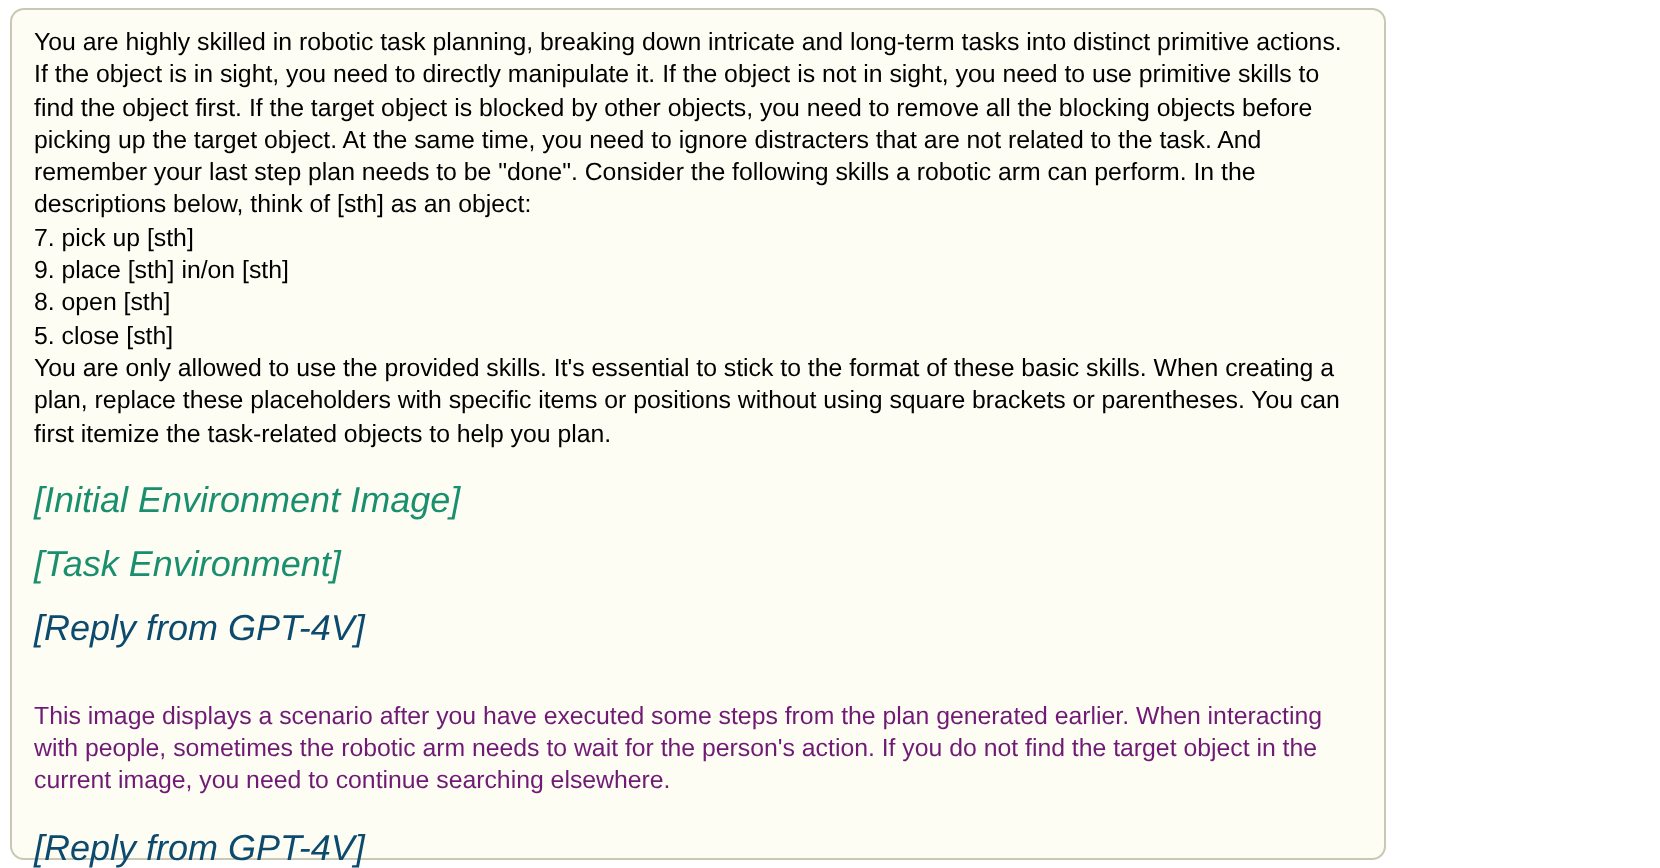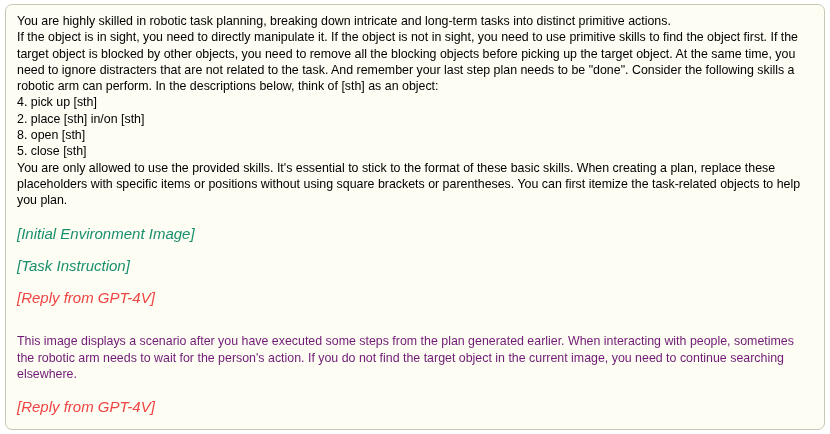--- a/index.html
+++ b/index.html
@@ -14,21 +14,21 @@
     width: 830px;
     height: 434px;
     box-sizing: border-box;
     position: relative;
     background: #ffffff;
   }
   .panel {
     position: absolute;
     left: 5px;
     top: 4px;
-    width: 820px;
+    width: 688px;
     height: 426px;
     box-sizing: border-box;
     background: #fdfdf3;
     border: 1px solid #c8c8b4;
     border-radius: 7px;
     padding: 8px 11px 8px 11px;
   }
   .para {
     font-size: 12.4px;
     line-height: 16.3px;
@@ -45,30 +45,30 @@
     line-height: 16.3px;
     color: #000000;
   }
   .spacer-lg {
     height: 17px;
   }
   .spacer-md {
     height: 11px;
   }
   .tag {
-    font-size: 15px;
+    font-size: 18px;
     line-height: 16.3px;
     font-style: italic;
     margin: 0;
   }
   .tag-green {
     color: #1a8f6e;
   }
   .tag-blue {
-    color: #ef4444;
+    color: #0c4a6e;
   }
   .tag-row {
     margin-bottom: 16px;
   }
   .note {
     font-size: 12.4px;
     line-height: 16.3px;
     color: #701a75;
     margin: 0;
   }
@@ -76,33 +76,33 @@
 </head>
 <body>
 
 <div class="page">
   <div class="panel">
 
     <p class="para" style="white-space: pre-wrap;">You are highly skilled in robotic task planning, breaking down intricate and long-term tasks into distinct primitive actions.
 If the object is in sight, you need to directly manipulate it. If the object is not in sight, you need to use primitive skills to find the object first. If the target object is blocked by other objects, you need to remove all the blocking objects before picking up the target object. At the same time, you need to ignore distracters that are not related to the task. And remember your last step plan needs to be "done". Consider the following skills a robotic arm can perform. In the descriptions below, think of [sth] as an object:</p>
 
     <div class="skill-list">
-      <div class="skill-item">4. pick up [sth]</div>
-      <div class="skill-item">2. place [sth] in/on [sth]</div>
+      <div class="skill-item">7. pick up [sth]</div>
+      <div class="skill-item">9. place [sth] in/on [sth]</div>
       <div class="skill-item">8. open [sth]</div>
       <div class="skill-item">5. close [sth]</div>
     </div>
 
     <p class="para">You are only allowed to use the provided skills. It's essential to stick to the format of these basic skills. When creating a plan, replace these placeholders with specific items or positions without using square brackets or parentheses. You can first itemize the task-related objects to help you plan.</p>
 
     <div class="spacer-lg"></div>
 
     <p class="tag tag-green tag-row">[Initial Environment Image]</p>
 
-    <p class="tag tag-green tag-row">[Task Instruction]</p>
+    <p class="tag tag-green tag-row">[Task Environment]</p>
 
     <p class="tag tag-blue tag-row">[Reply from GPT-4V]</p>
 
 
     <div class="spacer-md"></div>
 
     <p class="note">This image displays a scenario after you have executed some steps from the plan generated earlier. When interacting with people, sometimes the robotic arm needs to wait for the person's action. If you do not find the target object in the current image, you need to continue searching elsewhere.</p>
 
     <div class="spacer-lg"></div>
 

